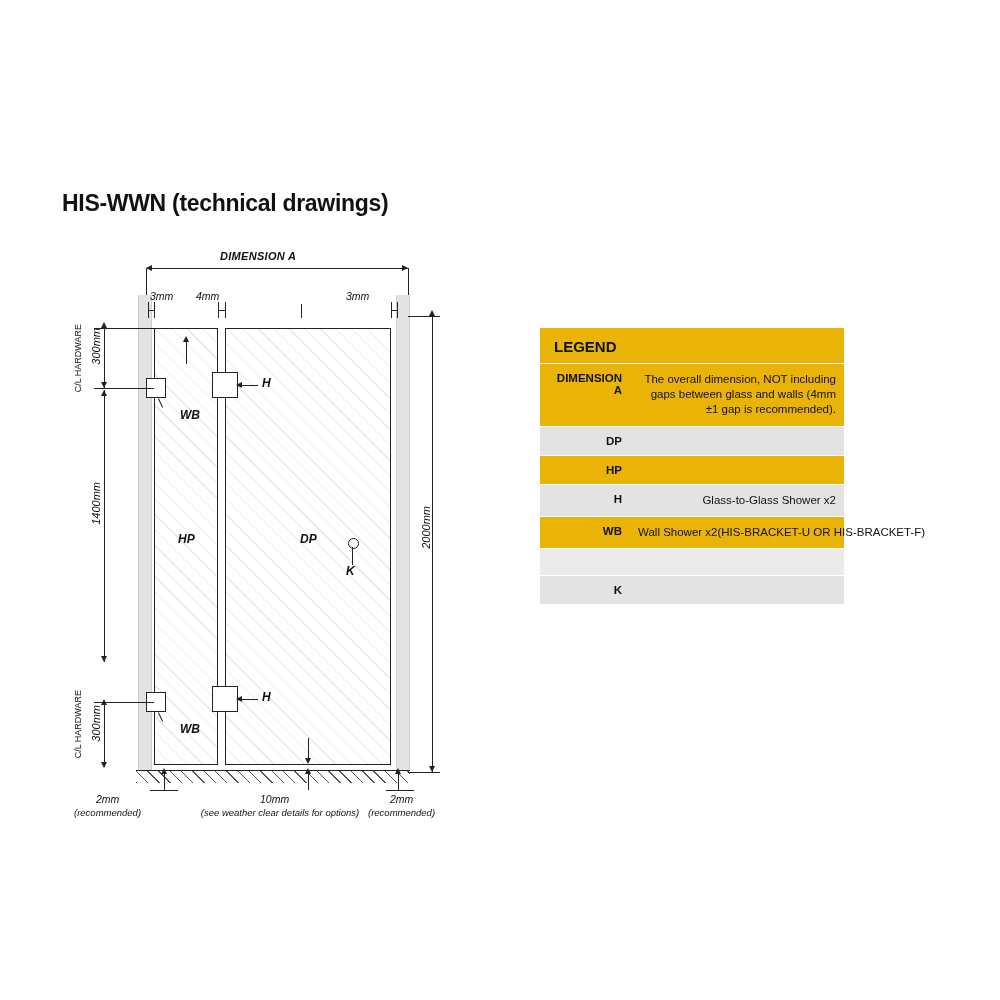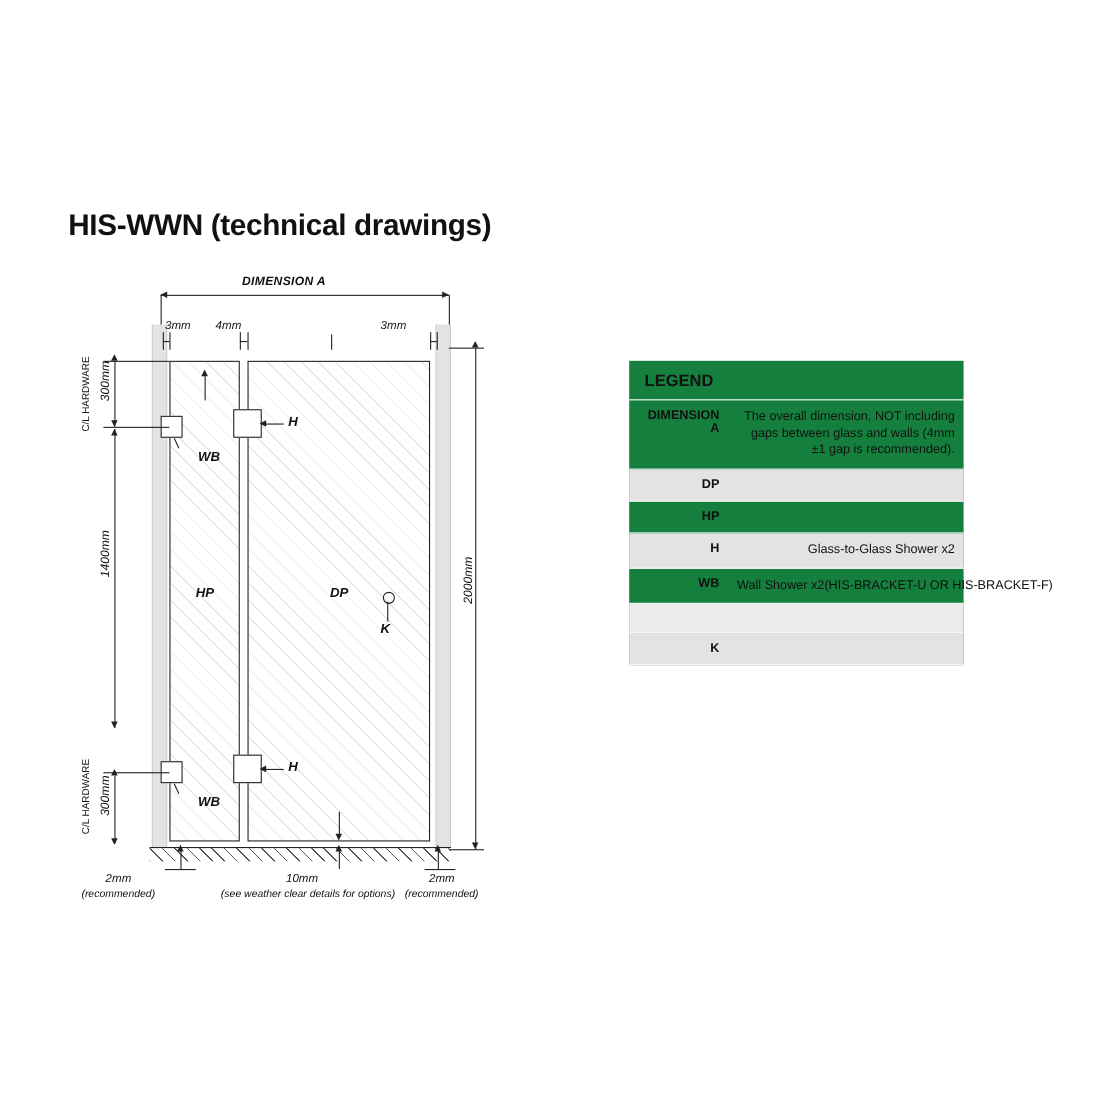--- a/index.html
+++ b/index.html
@@ -9,21 +9,21 @@
     font-family:"Liberation Sans", sans-serif;
     color:#111111;
     position:relative;
     overflow:hidden;
   }
   .page{position:absolute;left:0;top:0;width:1000px;height:1000px;}
 
   
   .title{
     position:absolute;left:62px;top:190px;
-    font-size:27px;font-weight:bold;letter-spacing:-0.3px;
+    font-size:23px;font-weight:bold;letter-spacing:-0.3px;
     white-space:nowrap;
   }
 
   
   .drawing{position:absolute;left:60px;top:250px;width:420px;height:580px;}
 
   
   .wall{
     position:absolute;background:#e3e3e3;border-left:1px solid #cfcfcf;border-right:1px solid #cfcfcf;
   }
@@ -106,23 +106,22 @@
   .dimA-line{left:86px;top:18px;width:262px;}
   .dimA-txt{left:160px;top:0px;font-weight:bold;letter-spacing:.3px;}
   .ext-v{position:absolute;width:1px;background:#222;}
 
   
   .small-dim-txt{position:absolute;font-size:10.5px;font-style:italic;white-space:nowrap;}
 
   
   .legend{
     position:absolute;left:540px;top:328px;width:304px;
-    background:#15803d;
+    background:#eab308;
     font-size:11.5px;
-    margin-left:32px;
   }
   .legend-title{
     padding:10px 14px 8px 14px;font-size:15px;font-weight:bold;
     border-bottom:1px solid #ffffff;
   }
   .legend-row{
     display:flex;border-bottom:1px solid #ffffff;min-height:28px;
   }
   .legend-row.alt{background:#e3e3e3;}
   .legend-key{

